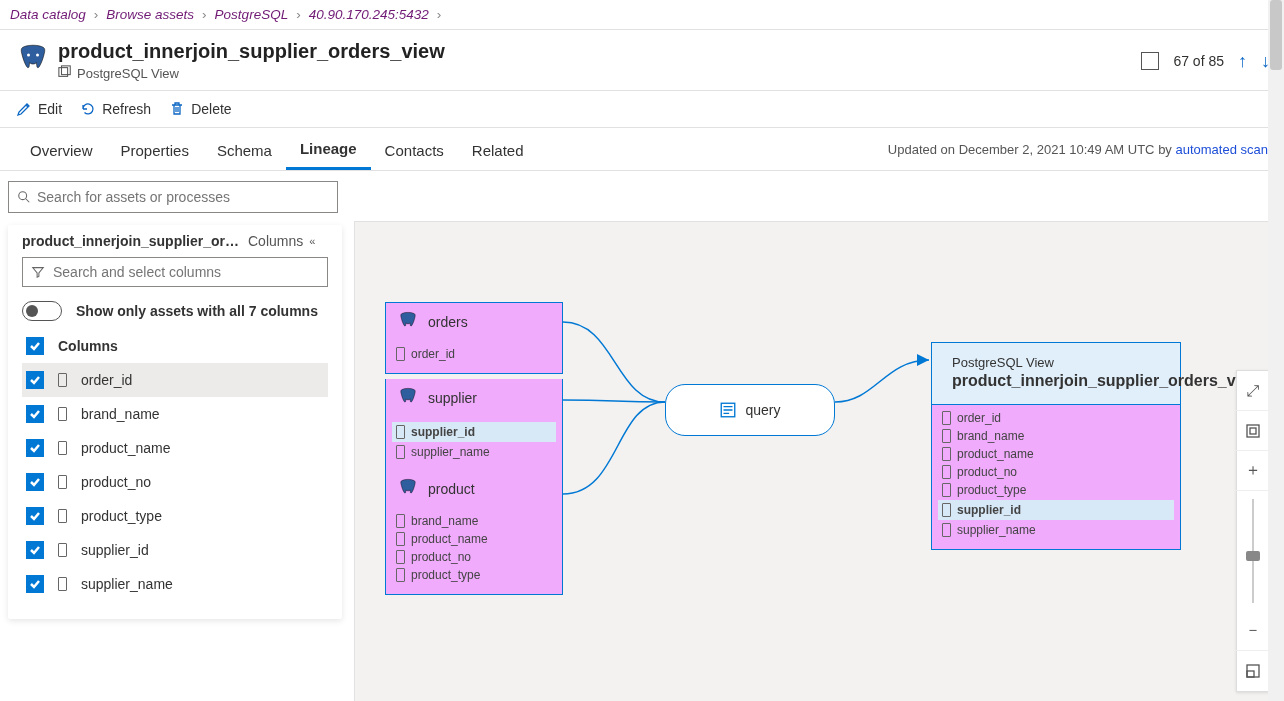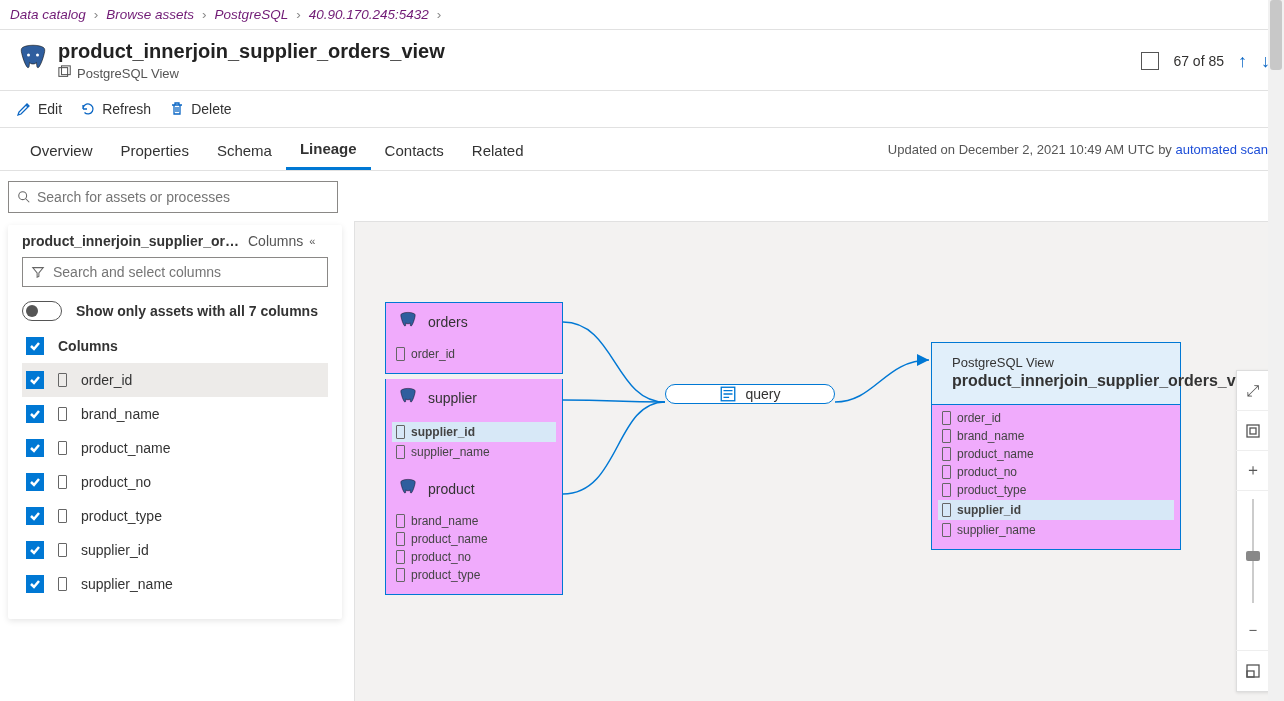--- a/index.html
+++ b/index.html
@@ -73,21 +73,21 @@
 .node .nbody { padding: 4px 10px 10px 10px; }
 .nrow { display:flex; align-items:center; gap:6px; font-size:12px; color:#444; padding:2px 0; }
 .nrow.bold { background:#d7e8f7; font-weight:700; padding:3px 4px; margin:1px -4px; }
 
 .node.source { left:30px; width:178px; }
 .node.stack1 { top:80px; }
 .node.stack2 { top:157px; }
 .node.stack3 { top:248px; }
 .node.stack2, .node.stack3 { border-top:none; }
 
-.node.query { left:310px; top:162px; width:170px; height:20px; border-radius:20px; border:1.5px solid #0078d4; display:flex; align-items:center; justify-content:center; gap:8px; font-size:14px; background:#fff; }
+.node.query { left:310px; top:162px; width:170px; height:52px; border-radius:20px; border:1.5px solid #0078d4; display:flex; align-items:center; justify-content:center; gap:8px; font-size:14px; background:#fff; }
 
 .node.dest { left:576px; top:120px; width:250px; }
 .node.dest .nhdr { background:#e1effa; border-bottom:1px solid #0078d4; align-items:flex-start; padding:12px 12px; }
 .dest-title { font-size:16px; font-weight:700; line-height:1.35; }
 
 
 .zoombar { position:absolute; right:14px; top:148px; width:34px; background:#fff; border:1px solid #ddd; display:flex; flex-direction:column; align-items:center; box-shadow:0 1px 3px rgba(0,0,0,0.1); }
 .zbtn { width:34px; height:40px; display:flex; align-items:center; justify-content:center; color:#555; cursor:pointer; border-bottom:1px solid #eee; font-size:16px; }
 .zbtn:last-child{border-bottom:none;}
 .zslider { height:120px; width:100%; position:relative; }

